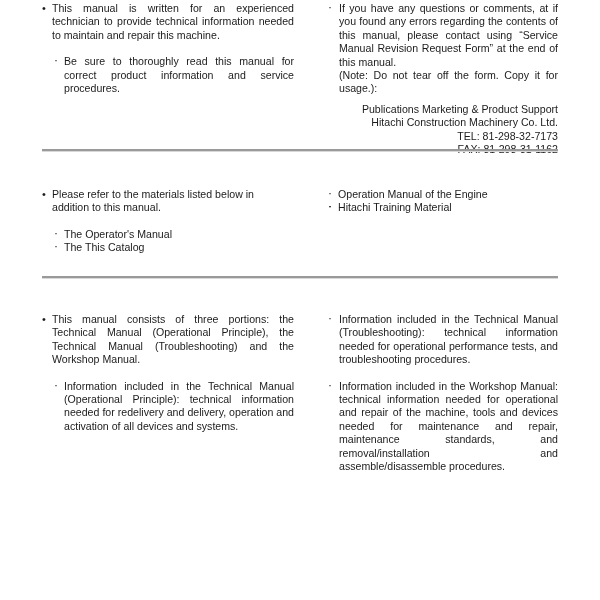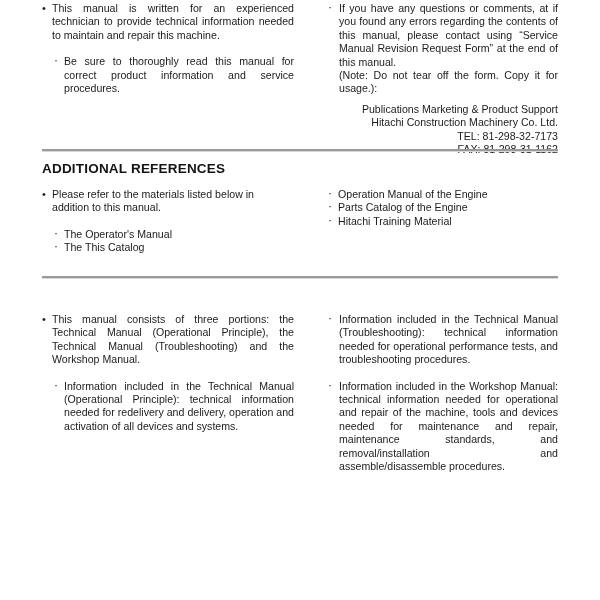--- a/index.html
+++ b/index.html
@@ -141,21 +141,20 @@
 
       <div class="plain i0">Publications Marketing &amp; Product Support</div>
       <div class="plain i1">Hitachi Construction Machinery Co. Ltd.</div>
       <div class="plain i2">TEL: 81-298-32-7173</div>
       <div class="plain i2">FAX: 81-298-31-1162</div>
     </div>
 
   </div>
 
   <div class="sect-rule" style="top:149px;"></div>
-  <div class="sect-title" style="top:161px;">ADDITIONAL REFERENCES</div>
 
   <div class="band" style="top:188px;">
 
     <div class="col col-left">
       <div class="blk l1">
         <span class="bullet">•</span>
         <span class="txt nojust">Please refer to the materials listed below in addition to this manual.</span>
       </div>
       <div style="height:13px;"></div>
       <div class="blk l2">
@@ -168,21 +167,20 @@
       </div>
     </div>
 
     <div class="col col-right">
       <div class="dotline">
         <span class="bullet">·</span>
         <span>Operation Manual of the Engine</span>
       </div>
       <div class="dotline">
         <span class="bullet">·</span>
-        <span>Parts Catalog of the Engine</span>
       </div>
       <div class="dotline">
         <span class="bullet">·</span>
         <span>Hitachi Training Material</span>
       </div>
     </div>
 
   </div>
 
   <div class="sect-rule" style="top:276px;"></div>

